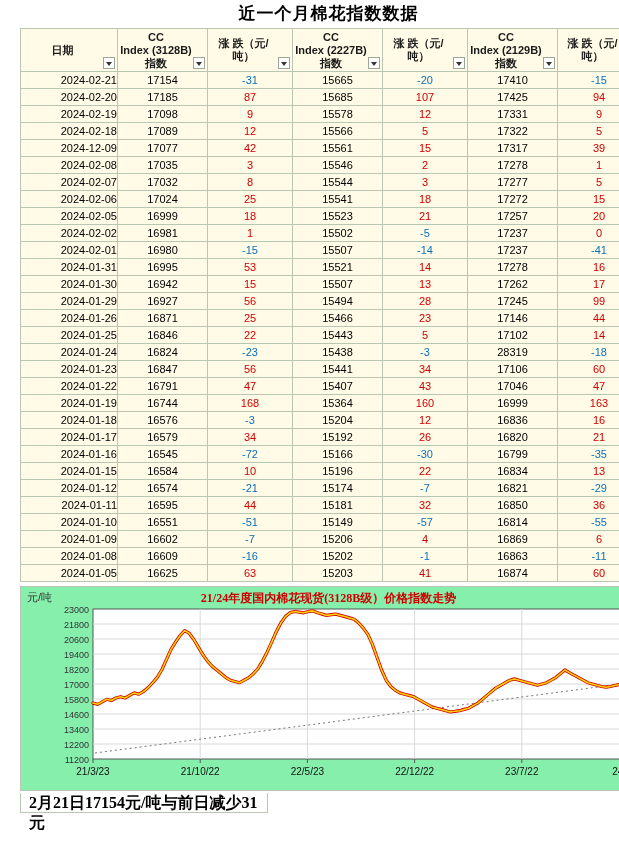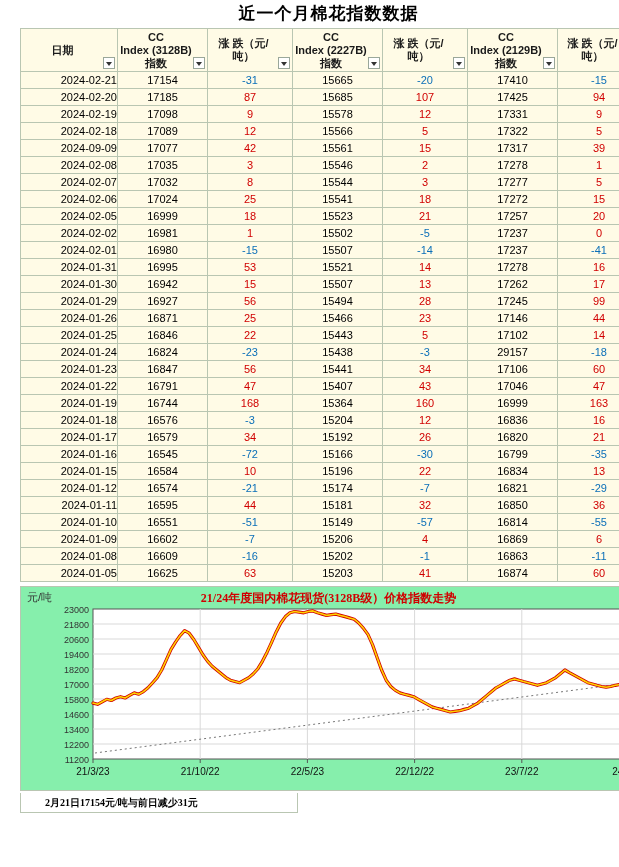--- a/index.html
+++ b/index.html
@@ -124,29 +124,29 @@
     color: #d00000;
     font-family: "Liberation Serif", serif;
   }
   .chart-svg {
     position: absolute;
     left: 0;
     top: 0;
   }
   .footer {
     margin: 2px 1px 0 1px;
-    width: 278px;
+    width: 248px;
     border: 1px solid #b9c6b2;
     border-top: none;
     height: 20px;
     line-height: 20px;
-    font-size: 10px;
+    font-size: 16px;
     font-weight: bold;
     font-family: "Liberation Serif", serif;
-    padding-left: 24px;
+    padding-left: 8px;
     box-sizing: border-box;
     background: #ffffff;
   }
 </style>
 </head>
 <body>
 
 <div class="page">
 
   <div class="title">近一个月棉花指数数据</div>
@@ -215,21 +215,21 @@
         <tr>
           <td class="date">2024-02-18</td>
           <td class="num">17089</td>
           <td class="chg up">12</td>
           <td class="num">15566</td>
           <td class="chg up">5</td>
           <td class="num">17322</td>
           <td class="chg up">5</td>
         </tr>
         <tr>
-          <td class="date">2024-09-09</td>
+          <td class="date">2024-12-09</td>
           <td class="num">17077</td>
           <td class="chg up">42</td>
           <td class="num">15561</td>
           <td class="chg up">15</td>
           <td class="num">17317</td>
           <td class="chg up">39</td>
         </tr>
         <tr>
           <td class="date">2024-02-08</td>
           <td class="num">17035</td>
@@ -328,21 +328,21 @@
           <td class="chg up">5</td>
           <td class="num">17102</td>
           <td class="chg up">14</td>
         </tr>
         <tr>
           <td class="date">2024-01-24</td>
           <td class="num">16824</td>
           <td class="chg down">-23</td>
           <td class="num">15438</td>
           <td class="chg down">-3</td>
-          <td class="num">29157</td>
+          <td class="num">28319</td>
           <td class="chg down">-18</td>
         </tr>
         <tr>
           <td class="date">2024-01-23</td>
           <td class="num">16847</td>
           <td class="chg up">56</td>
           <td class="num">15441</td>
           <td class="chg up">34</td>
           <td class="num">17106</td>
           <td class="chg up">60</td>

